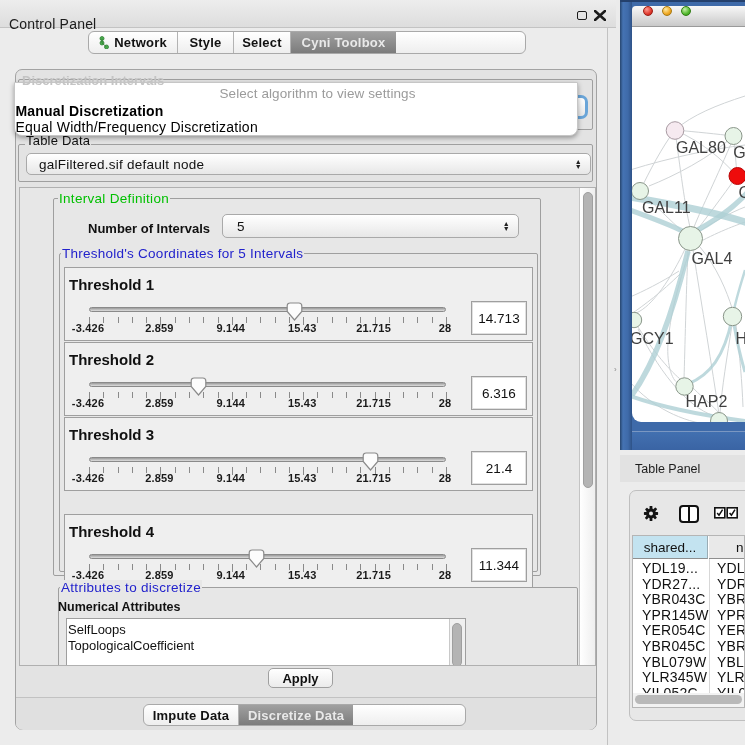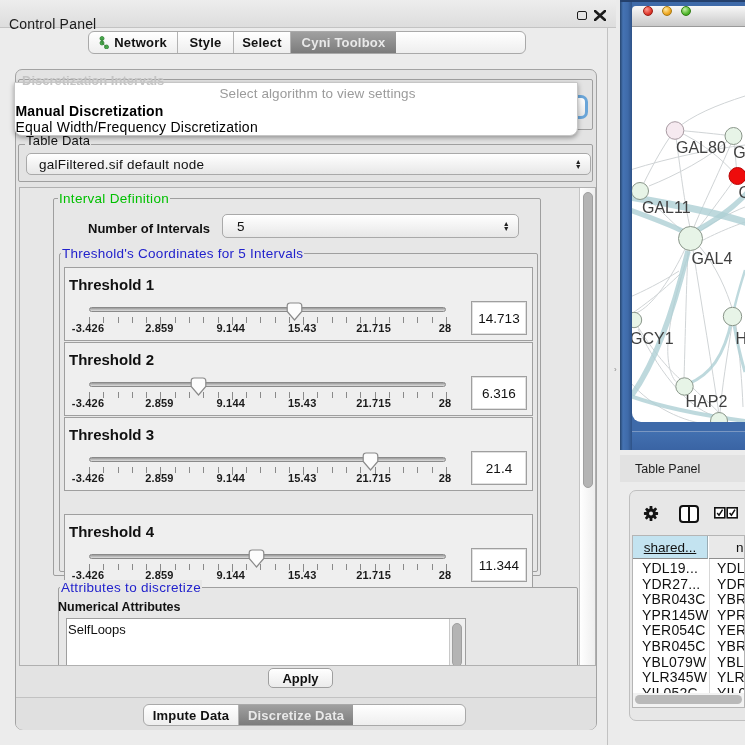--- a/index.html
+++ b/index.html
@@ -184,20 +184,21 @@
         <path d="M1.2,4 Q1.2,1 4.2,1 L12.8,1 Q15.8,1 15.8,4 L15.8,9.5 L8.5,18 L1.2,9.5 Z" fill="#fcfcfc" stroke="#8a8a8a" stroke-width="1.2"></path>
       </svg>
     <div class="vbox">11.344</div>
   </div>
 
   <div class="abs groupbox" style="left:38px; top:399px; width:520px; height:85px;"></div>
   <div class="abs grouptitle" style="left:40px; top:392px; font-size:13.5px; letter-spacing:0.3px; color:#2222cc; background:#e7e7e7;">Attributes to discretize</div>
   <div class="abs" style="left:38px; top:412px; font-size:12.5px; font-weight:bold; color:#111;">Numerical Attributes</div>
   <div class="abs" id="attrlist">
     <div style="margin:3px 0 0 1px;">SelfLoops</div>
+    <div style="margin:0 0 0 1px;">TopologicalCoefficient</div>
     <div style="position:absolute; right:0; top:0; width:16px; height:100%; background:#f0f0f0; border-left:1px solid #c9c9c9;"></div>
     <div style="position:absolute; right:3px; top:4px; width:10px; height:44px; background:#b4b4b4; border:1px solid #9f9f9f; border-radius:5px;"></div>
   </div>
 
   <div style="position:absolute; right:0; top:0; width:16px; height:100%; background:linear-gradient(90deg,#ffffff,#eeeeee); border-left:1px solid #c4c4c4;"></div>
   <div style="position:absolute; right:2.5px; top:4px; width:10px; height:296px; background:#b4b4b4; border:1px solid #9f9f9f; border-radius:5px;"></div>
 </div>
 
 <div class="abs" style="left:268px; top:668px; width:65px; height:20px; border:1px solid #9f9f9f; border-radius:5px; background:linear-gradient(#ffffff,#ebebeb); display:flex; align-items:center; justify-content:center; font-size:13px; font-weight:600; color:#111;">Apply</div>
 
@@ -306,21 +307,21 @@
 <div class="abs" style="left:679px; top:505px; width:20px; height:18px; border:2.5px solid #111; border-radius:4px; background:#fff;">
   <div style="position:absolute; left:6.7px; top:0; width:2.2px; height:100%; background:#111;"></div>
 </div>
 <svg class="abs" style="left:714px; top:507px;" width="24" height="12" viewBox="0 0 24 12">
   <rect x="0.8" y="0.8" width="10" height="10" fill="#fff" stroke="#111" stroke-width="1.6"></rect>
   <rect x="13.2" y="0.8" width="10" height="10" fill="#fff" stroke="#111" stroke-width="1.6"></rect>
   <path d="M3.2 6 L5 8.2 L8.6 2.6 M15.6 6 L17.4 8.2 L21 2.6" fill="none" stroke="#111" stroke-width="1.5"></path>
 </svg>
 
 <div class="abs" id="ttable">
-  <div style="position:absolute; left:0; top:0; width:75px; height:23px; background:#c3e3f0; border-right:1px solid #9aacb4; border-bottom:1px solid #8f8f8f; text-align:center; font-size:13.5px; color:#111; line-height:23px;text-decoration:underline;">shared...</div>
+  <div style="position:absolute; left:0; top:0; width:75px; height:23px; background:#c3e3f0; border-right:1px solid #9aacb4; border-bottom:1px solid #8f8f8f; text-align:center; font-size:13.5px; color:#111; line-height:23px;">shared...</div>
   <div style="position:absolute; left:76px; top:0; width:37px; height:23px; background:#e9e9e9; border-bottom:1px solid #8f8f8f; font-size:13.5px; color:#111; line-height:23px; padding-left:27px;">n</div>
   <div style="position:absolute; left:75.5px; top:23px; width:1px; height:134px; background:#d7d7d7;"></div>
   <div class="trow" style="top:24px;">YDL19...</div>
     <div class="trow2" style="top:24px;">YDL1</div>
   <div class="trow" style="top:40px;">YDR27...</div>
     <div class="trow2" style="top:40px;">YDR2</div>
   <div class="trow" style="top:55px;">YBR043C</div>
     <div class="trow2" style="top:55px;">YBR0</div>
   <div class="trow" style="top:71px;">YPR145W</div>
     <div class="trow2" style="top:71px;">YPR1</div>

